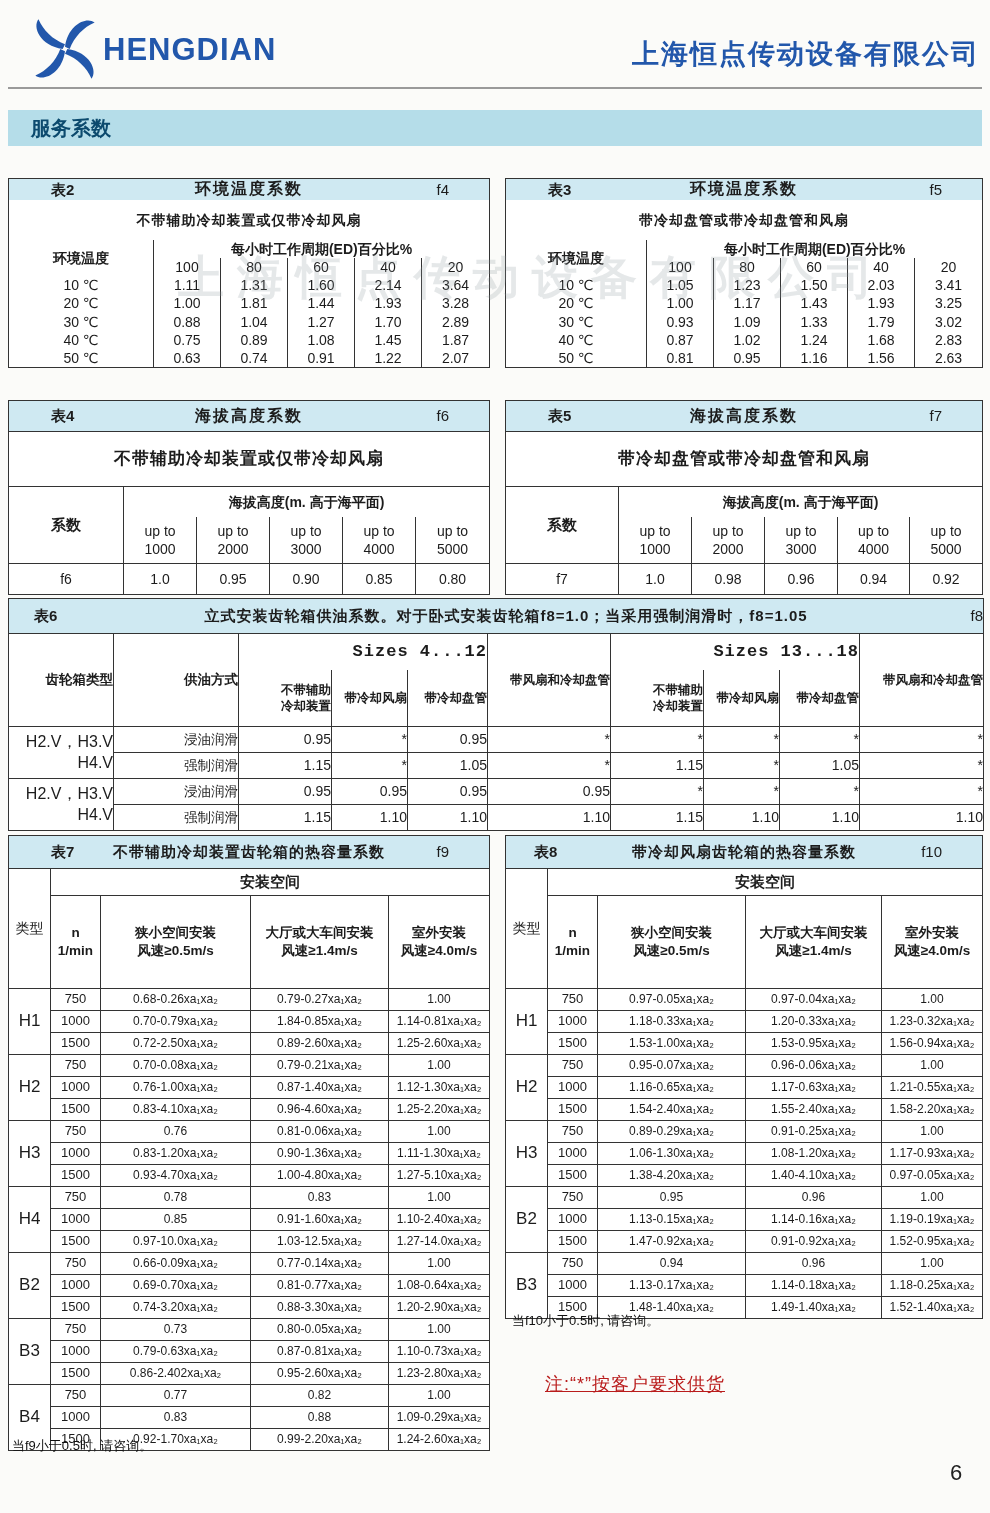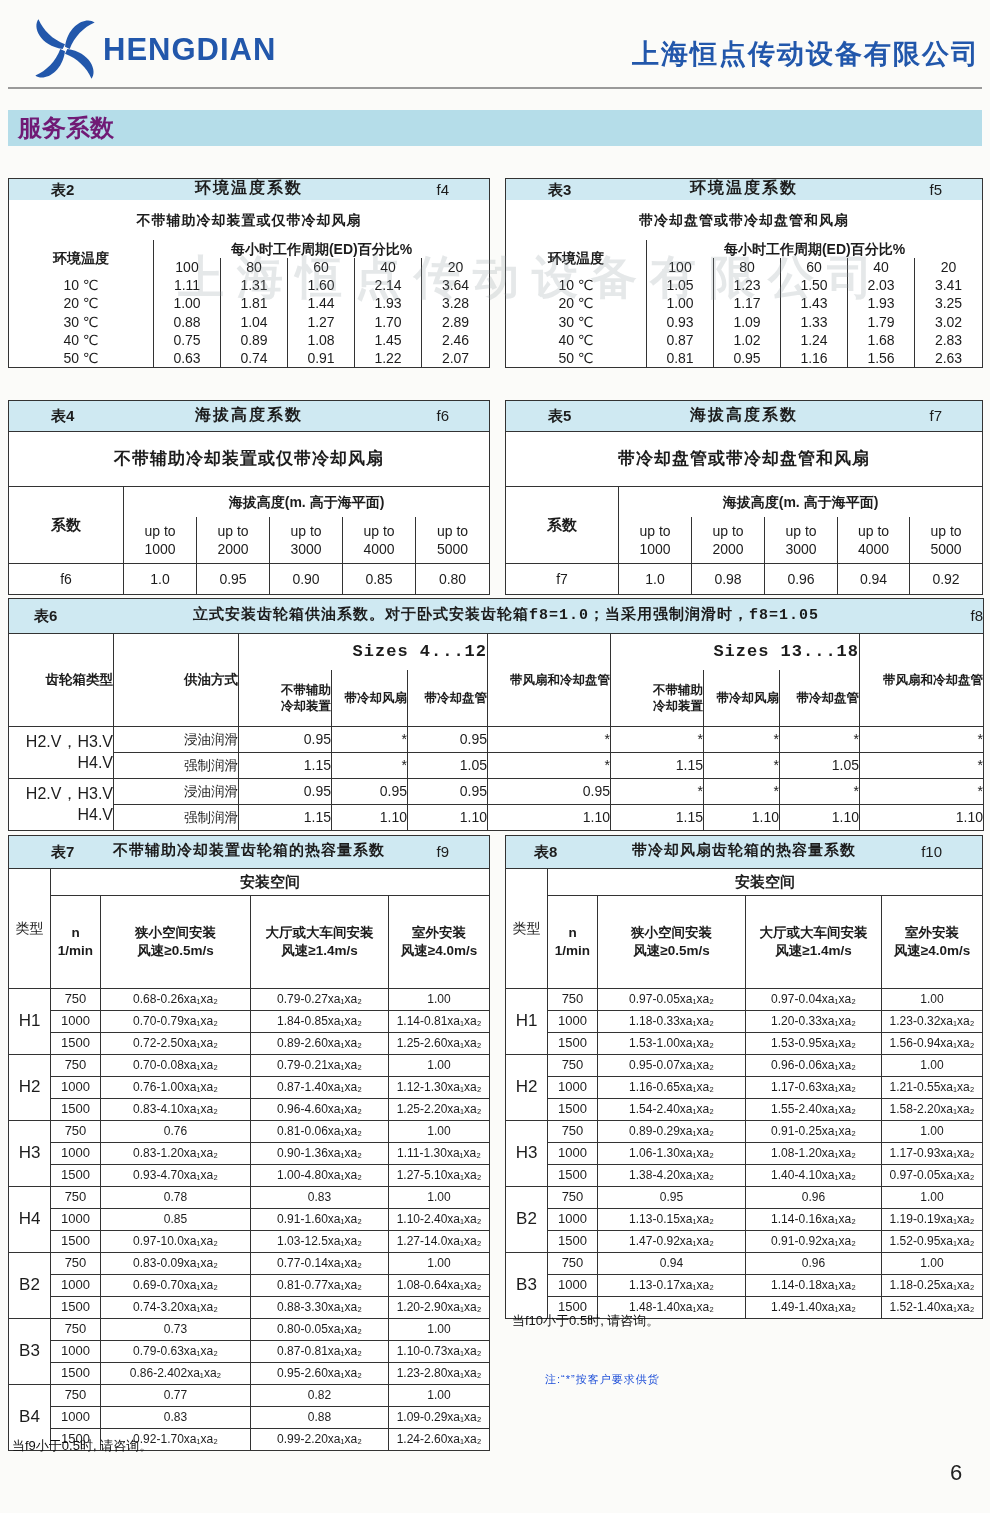--- a/index.html
+++ b/index.html
@@ -8,30 +8,30 @@
     background:#fbfbf9;
     font-family:"Liberation Sans","DejaVu Sans",sans-serif;
     color:#1c1c1c;
   }
   .abs{position:absolute;}
   
   .brand{left:103px;top:32px;font-size:31px;font-weight:bold;color:#2257ab;letter-spacing:1px;}
   .company{right:10px;top:36px;font-size:27px;font-weight:bold;color:#2257ab;font-family:"Liberation Serif","DejaVu Serif",serif;letter-spacing:2px;}
   .rule{left:8px;top:87px;width:974px;border-top:2px solid #9a9a9a;height:0;}
   .band{left:8px;top:110px;width:974px;height:36px;background:#b5dde9;display:flex;align-items:center;}
-  .band span{font-size:24px;font-weight:bold;padding-left:10px;color:#701a75;}
+  .band span{font-size:20px;font-weight:bold;padding-left:23px;color:#0c4a6e;}
   .watermark{left:178px;top:247px;font-size:46px;font-weight:bold;color:#8e999e;opacity:.22;letter-spacing:13px;z-index:6;pointer-events:none;white-space:nowrap;}
   
   .tbl{position:absolute;background:#fff;}
   table{border-collapse:collapse;table-layout:fixed;width:100%;border:1px solid #333;}
   td{border:1px solid #333;text-align:center;vertical-align:middle;white-space:pre-line;padding:0;line-height:1.3;font-size:14px;overflow:hidden;}
   tr.titlebar td{background:#cfe9f2;height:30px;border-bottom:1px solid #333;}
   .tbar{display:flex;align-items:center;justify-content:center;position:relative;width:100%;height:100%;}
   .tbar .tag{position:absolute;left:42px;font-size:15px;font-weight:bold;}
-  .tbar .ttl{font-size:16px;font-weight:bold;letter-spacing:2px;font-family:Liberation Mono, monospace;}
+  .tbar .ttl{font-size:16px;font-weight:bold;letter-spacing:2px;}
   .tbar .fac{position:absolute;right:40px;font-size:15px;}
   tr.subtitle td{font-size:17px;font-weight:bold;letter-spacing:1px;}
   td.side{font-size:15px;font-weight:bold;}
   td.ed{border-bottom:none;font-size:14px;font-weight:bold;height:30px;}
   tr.edcols td{border-top:none;font-size:15px;height:24px;}
   td.rowlabel{font-size:14px;}
   
   #t2 tbody td,#t3 tbody td{border-top:none;border-bottom:none;height:18px;font-size:14px;}
   #t2 tr.subtitle td,#t3 tr.subtitle td{height:40px;}
   #t4 tr.subtitle td,#t5 tr.subtitle td{height:54px;}
@@ -50,21 +50,21 @@
   
   .heat tr.titlebar td{height:32px;}
   .heat .tbar .ttl{font-size:15px;letter-spacing:1px;}
   .heat td.space{font-size:15px;font-weight:bold;height:26px;}
   .heat tr.sub2 td{font-size:13.5px;font-weight:bold;height:92px;}
   .heat td.typecol{font-size:14px;font-weight:normal;}
   .heat tbody td{height:21px;font-size:12px;}
   .heat tbody td.grouplabel{font-size:17px;}
   .heat tbody td.rowlabel{font-size:13px;}
   .footnote{font-size:13px;color:#111;}
-  .note{font-size:11px;color:#1d4ed8;letter-spacing:1px;}
+  .note{font-size:18px;color:#b91c1c;letter-spacing:1px;text-decoration:underline;}
   .pageno{font-size:22px;color:#222;}
   .logo{left:26px;top:10px;}
 </style>
 </head>
 <body>
 
 <svg class="abs logo" width="78" height="78" viewBox="0 0 100 100">
   <g fill="#2257ab">
     <path d="M50 47 C54 18 78 8 88 16 C74 22 62 34 56 50 Z"></path>
     <path d="M53 50 C82 54 92 78 84 88 C78 74 66 62 50 56 Z"></path>
@@ -137,21 +137,21 @@
           <td>1.27</td>
           <td>1.70</td>
           <td>2.89</td>
         </tr>
         <tr>
           <td class="rowlabel">40 ℃</td>
           <td>0.75</td>
           <td>0.89</td>
           <td>1.08</td>
           <td>1.45</td>
-          <td>2.46</td>
+          <td>1.87</td>
         </tr>
         <tr>
           <td class="rowlabel">50 ℃</td>
           <td>0.63</td>
           <td>0.74</td>
           <td>0.91</td>
           <td>1.22</td>
           <td>2.07</td>
         </tr>
       </tbody>
@@ -537,21 +537,21 @@
         </tr>
         <tr>
           <td class="rowlabel">1500</td>
           <td>0.97-10.0xa₁xa₂</td>
           <td>1.03-12.5xa₁xa₂</td>
           <td>1.27-14.0xa₁xa₂</td>
         </tr>
         <tr>
           <td rowspan="3" class="grouplabel">B2</td>
           <td class="rowlabel">750</td>
-          <td>0.83-0.09xa₁xa₂</td>
+          <td>0.66-0.09xa₁xa₂</td>
           <td>0.77-0.14xa₁xa₂</td>
           <td>1.00</td>
         </tr>
         <tr>
           <td class="rowlabel">1000</td>
           <td>0.69-0.70xa₁xa₂</td>
           <td>0.81-0.77xa₁xa₂</td>
           <td>1.08-0.64xa₁xa₂</td>
         </tr>
         <tr>

